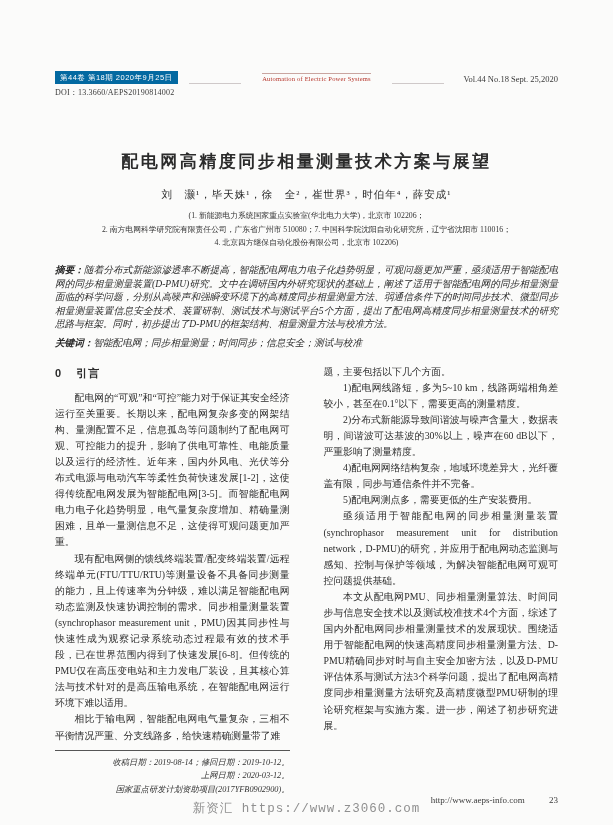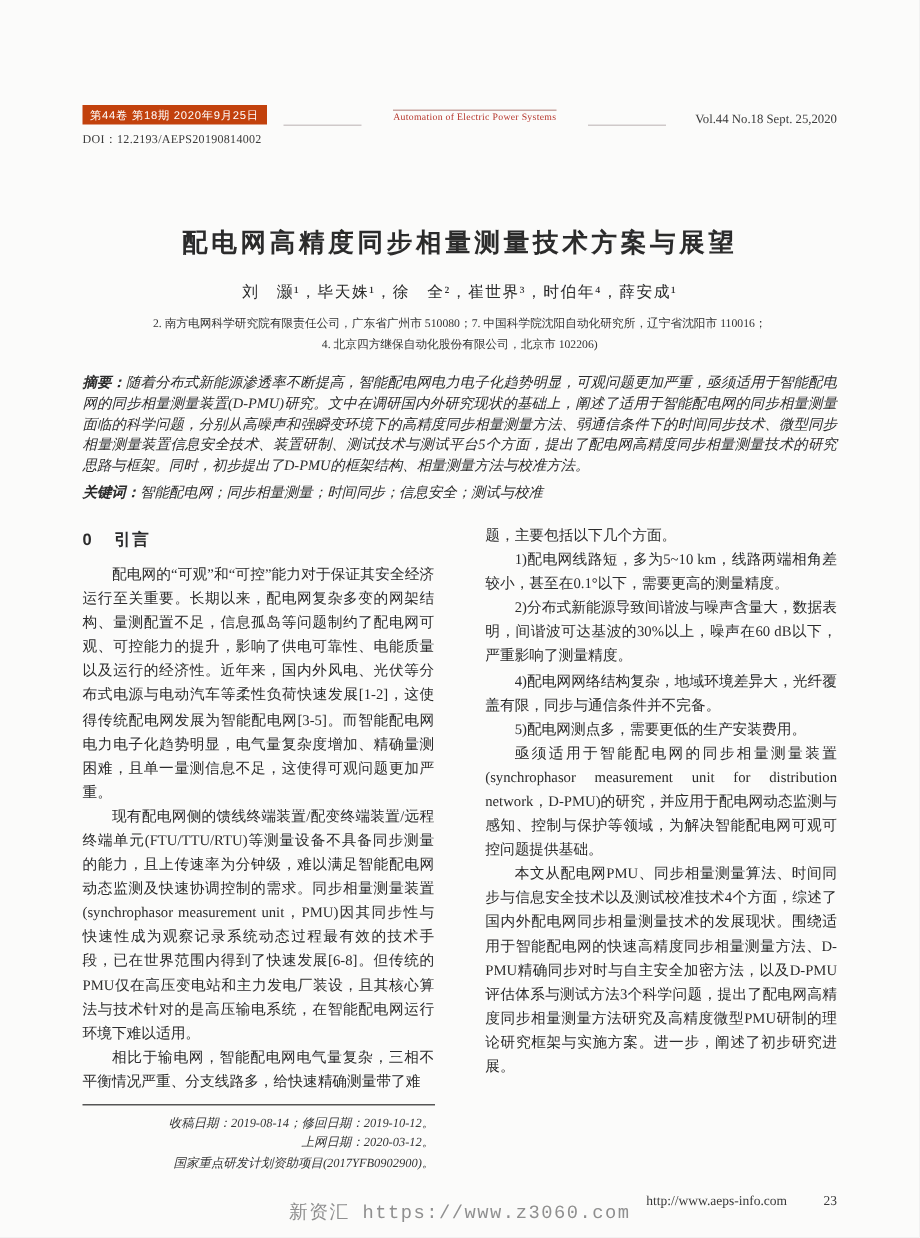--- a/index.html
+++ b/index.html
@@ -8,21 +8,21 @@
   .page {
     width:613px; height:825px; margin:0 auto; background:#fbfbfa;
     position:relative; overflow:hidden;
     padding:66px 55px 0 55px;
   }
 
   
   .jheader { display:flex; align-items:flex-start; justify-content:space-between; height:40px; }
   .jh-left { width:180px; }
   .issue-badge {
-    display:inline-block; background:#c2410c; color:#fff;
+    display:inline-block; background:#0369a1; color:#fff;
     font-size:7.5px; letter-spacing:.5px; padding:2px 5px 1px 5px;
     font-family:"Liberation Sans","DejaVu Sans",sans-serif;
   }
   .doi { font-size:8px; margin-top:3px; color:#3a3a3a; letter-spacing:.2px; }
   .jh-center { flex:1; text-align:center; position:relative; padding-top:1px; }
   .logo-cn {
     color:#b5342a; font-weight:bold; font-style:italic;
     font-size:14.5px; letter-spacing:2px; line-height:1.1;
   }
   .logo-en {
@@ -67,33 +67,34 @@
   }
 </style>
 </head>
 <body>
 
 <div class="page">
 
   <div class="jheader">
     <div class="jh-left">
       <span class="issue-badge">第44卷 第18期  2020年9月25日</span>
-      <div class="doi">DOI：12.2193/AEPS20190814002</div>
+      <div class="doi">DOI：13.3660/AEPS20190814002</div>
     </div>
     <div class="jh-center">
       <span class="rule-side rule-left"></span>
       <div class="logo-en">Automation of Electric Power Systems</div>
       <span class="rule-side rule-right"></span>
     </div>
     <div class="jh-right">Vol.44 No.18 Sept. 25,2020</div>
   </div>
 
   <h1 class="title">配电网高精度同步相量测量技术方案与展望</h1>
   <div class="authors">刘　灏¹，毕天姝¹，徐　全²，崔世界³，时伯年⁴，薛安成¹</div>
   <div class="affils">
+    <div>(1. 新能源电力系统国家重点实验室(华北电力大学)，北京市 102206；</div>
     <div>2. 南方电网科学研究院有限责任公司，广东省广州市 510080；7. 中国科学院沈阳自动化研究所，辽宁省沈阳市 110016；</div>
     <div>4. 北京四方继保自动化股份有限公司，北京市 102206)</div>
   </div>
 
   <div class="abstract"><b>摘要：</b><span>随着分布式新能源渗透率不断提高，智能配电网电力电子化趋势明显，可观问题更加严重，亟须适用于智能配电网的同步相量测量装置(D-PMU)研究。文中在调研国内外研究现状的基础上，阐述了适用于智能配电网的同步相量测量面临的科学问题，分别从高噪声和强瞬变环境下的高精度同步相量测量方法、弱通信条件下的时间同步技术、微型同步相量测量装置信息安全技术、装置研制、测试技术与测试平台5个方面，提出了配电网高精度同步相量测量技术的研究思路与框架。同时，初步提出了D-PMU的框架结构、相量测量方法与校准方法。</span></div>
   <div class="keywords"><b>关键词：</b><span>智能配电网；同步相量测量；时间同步；信息安全；测试与校准</span></div>
 
   <div class="columns">
     <div class="col">
       <div class="sec-head"><span>0</span><span class="sp"></span><span>引言</span></div>

